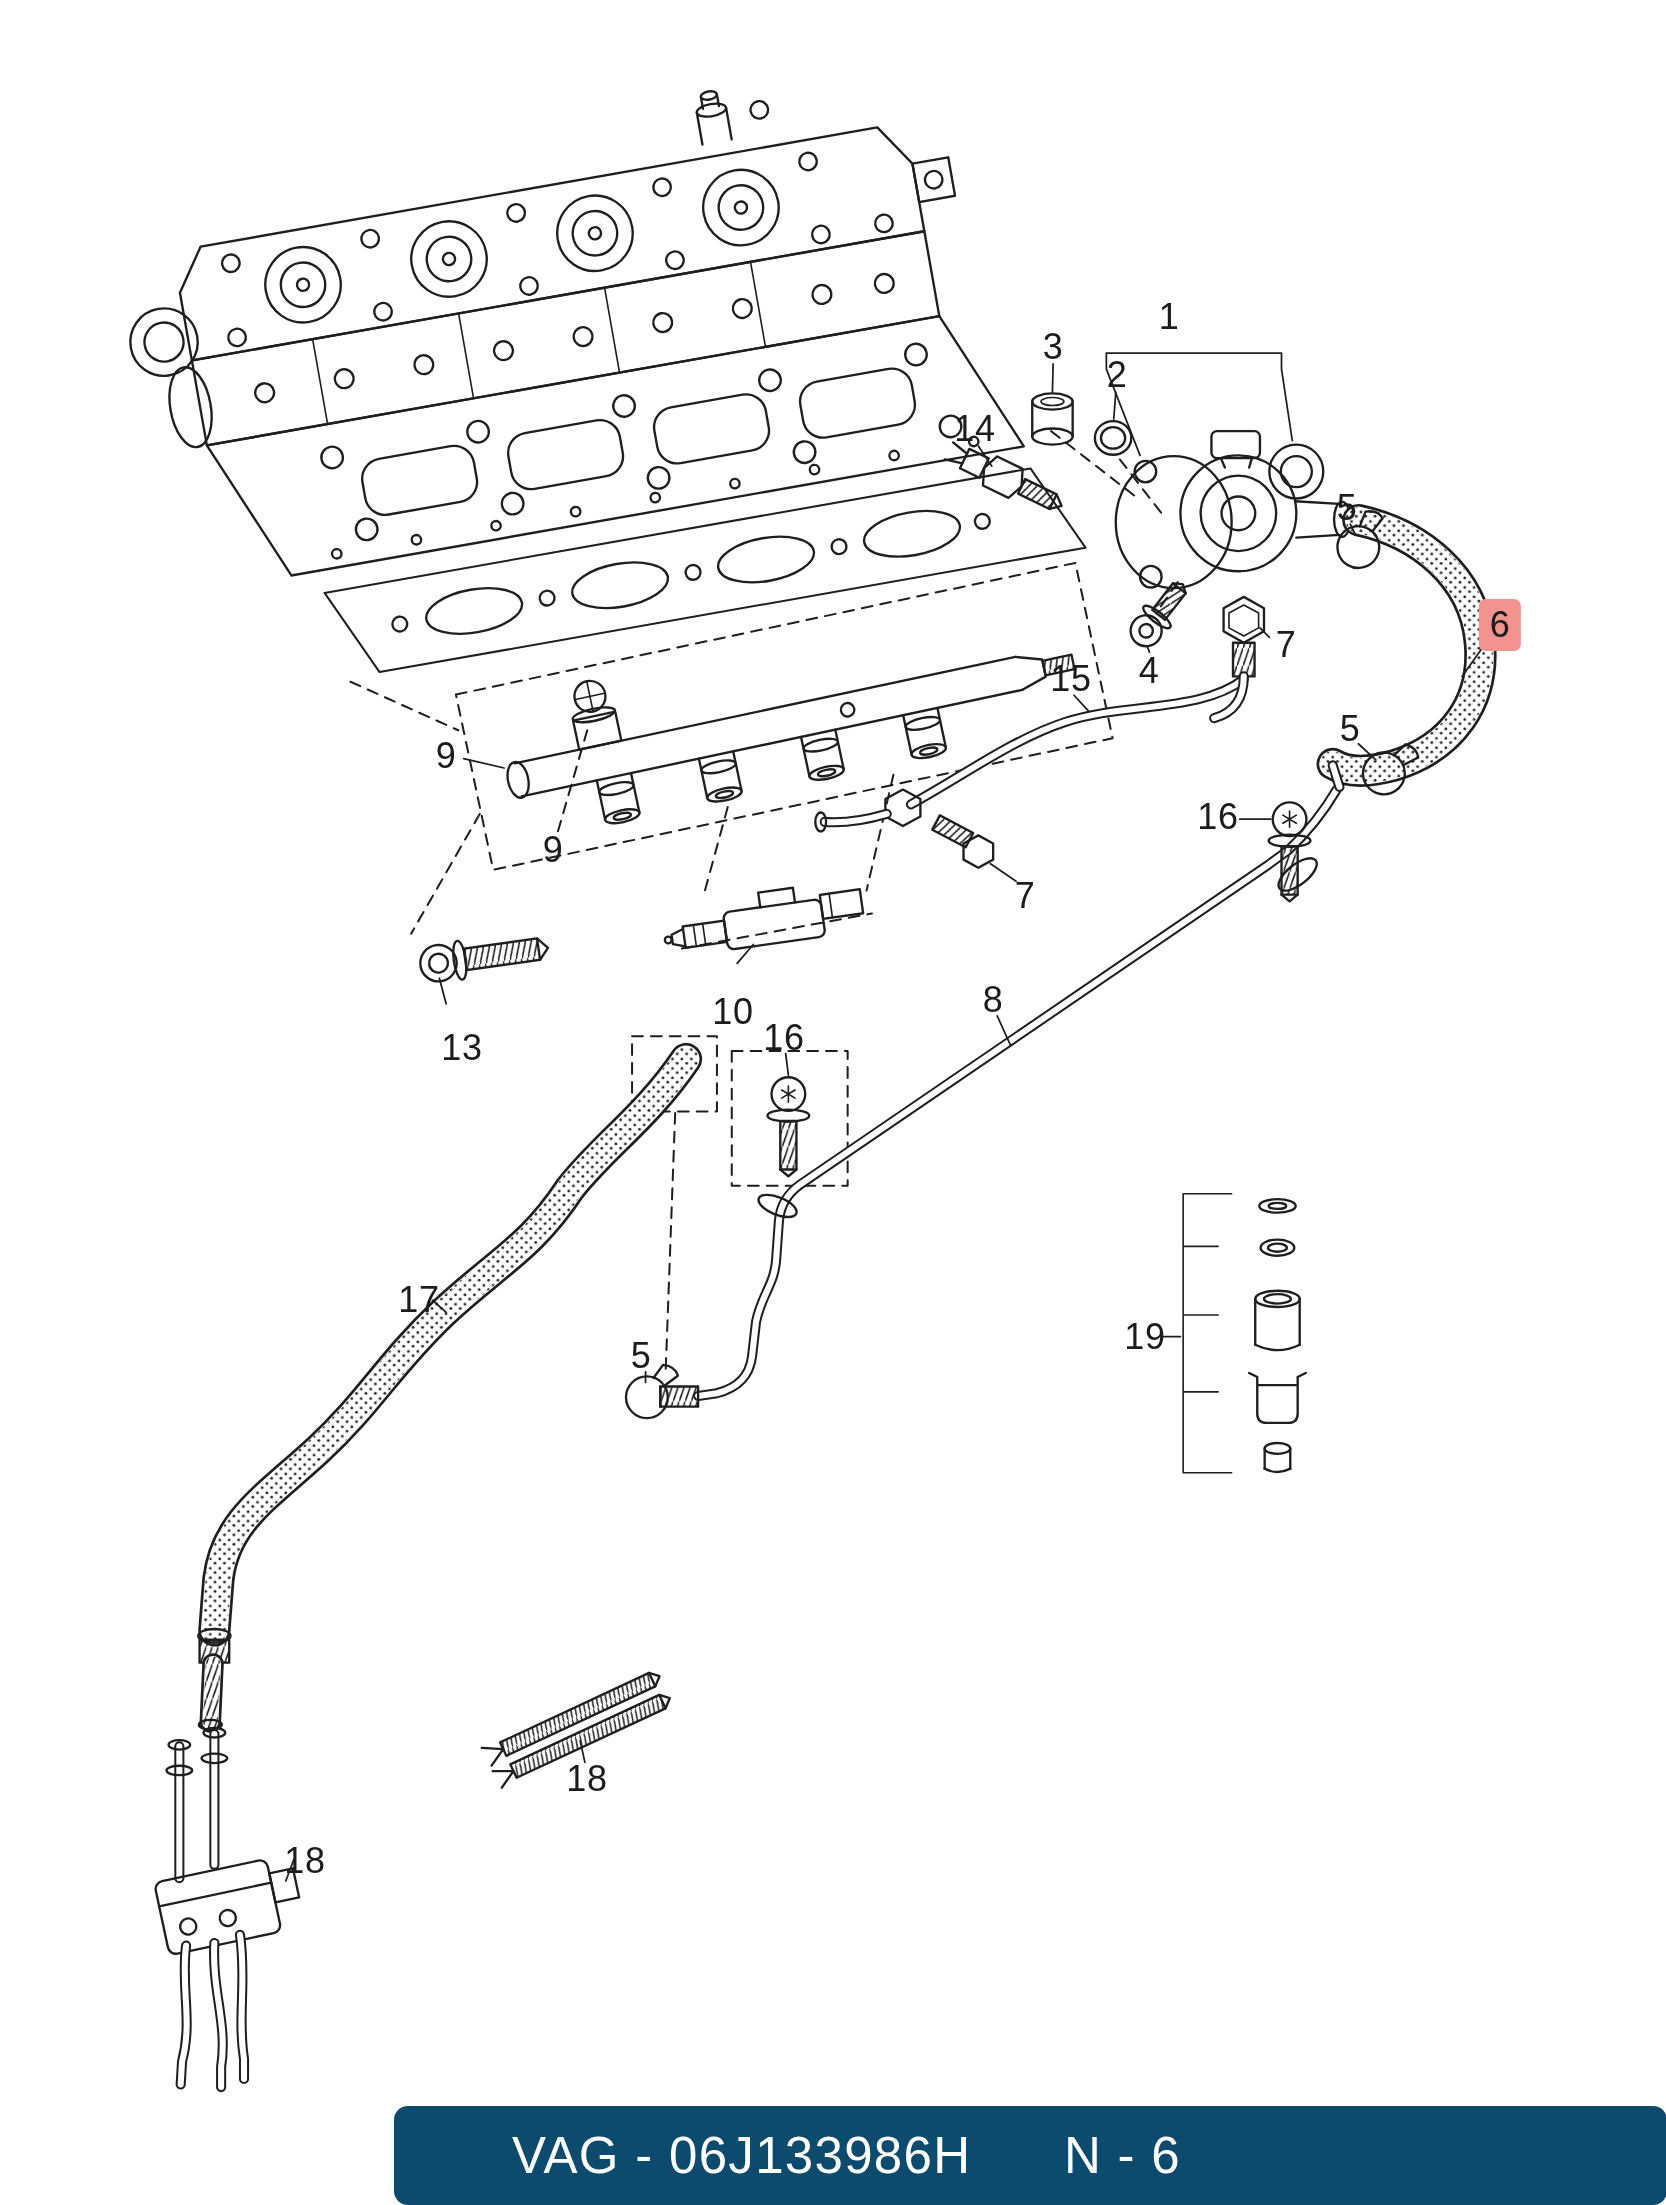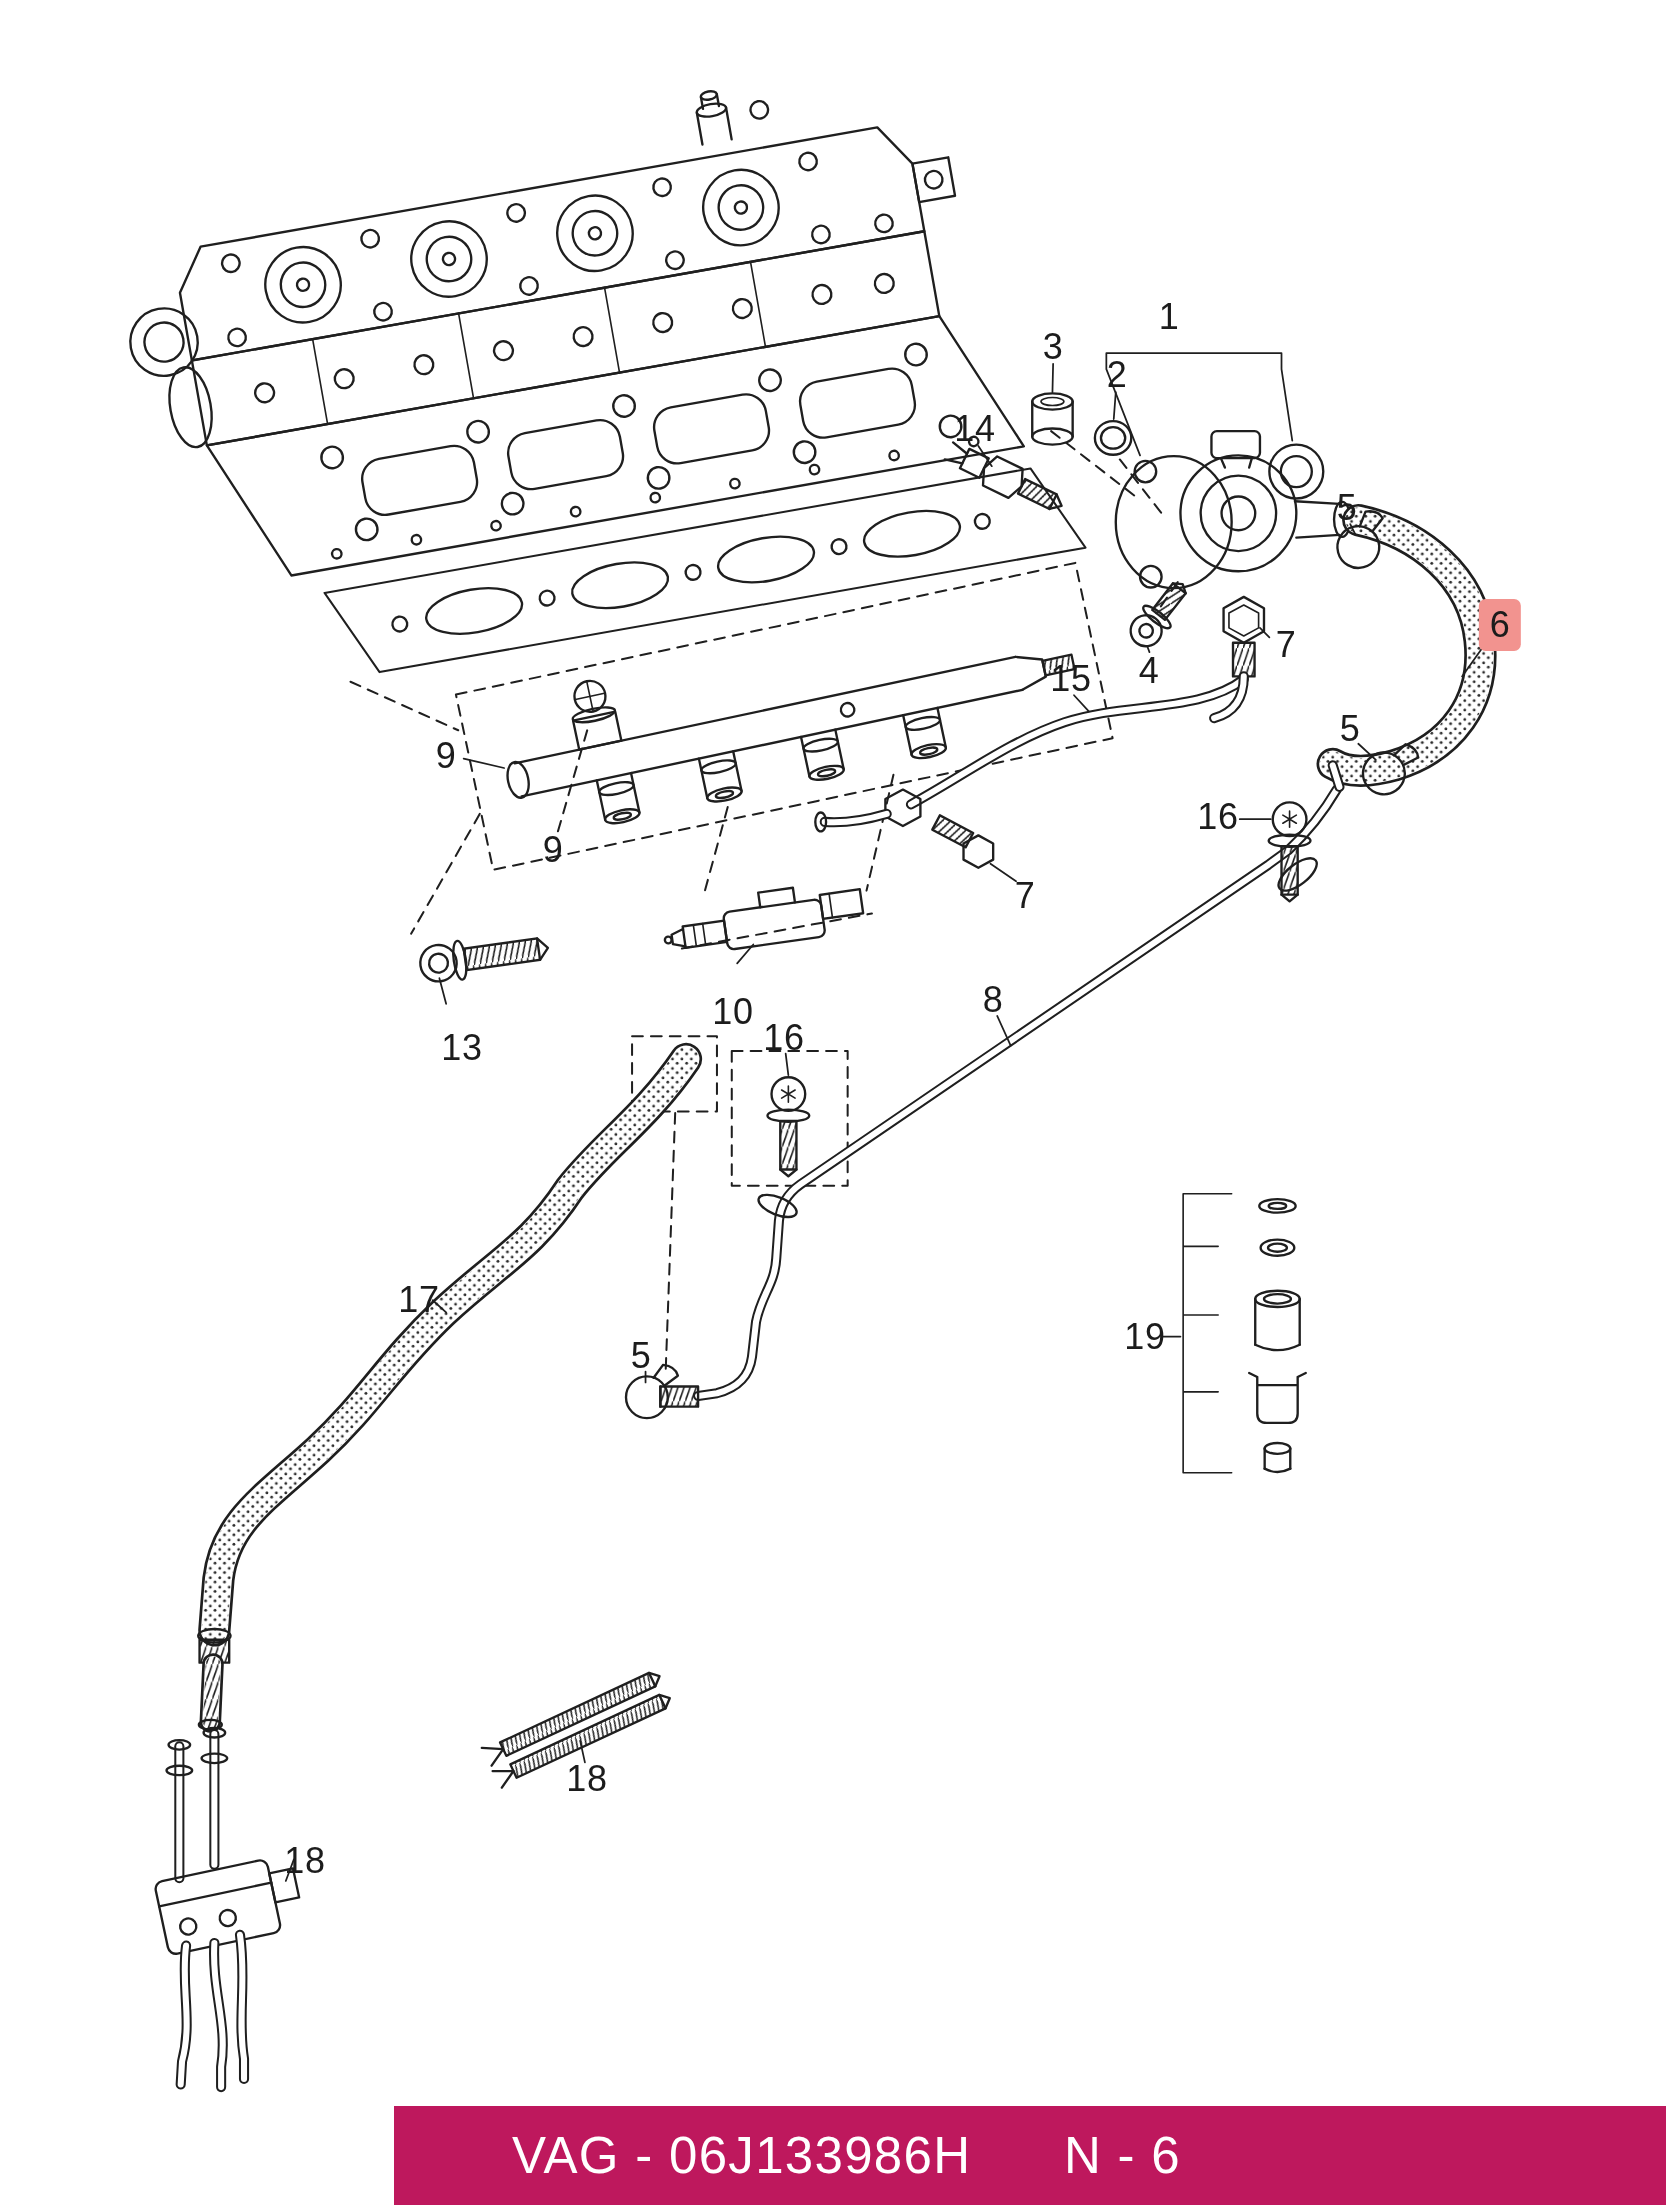--- a/index.html
+++ b/index.html
@@ -417,19 +417,19 @@
       <div class="callout" style="left: 993px; top: 1000px;">8</div>
       <div class="callout" style="left: 462px; top: 1021px; margin-top: 27px;">13</div>
       <div class="callout" style="left: 784px; top: 1038px;">16</div>
       <div class="callout" style="left: 419px; top: 1286px; margin-top: 14px;">17</div>
       <div class="callout" style="left: 1145px; top: 1337px;">19</div>
       <div class="callout" style="left: 641px; top: 1356px;">5</div>
       <div class="callout" style="left: 587px; top: 1779px;">18</div>
       <div class="callout" style="left: 305px; top: 1861px;">18</div>
     </div>
 
-<div class="footer-bar" style="background: #be185d; color: rgb(255, 255, 255);">
+<div class="footer-bar" style="background: #0c4a6e; color: rgb(255, 255, 255); border-radius: 14px;">
   <span class="footer-text footer-code">VAG - 06J133986H</span>
   <span class="footer-text footer-page">N - 6</span>
 </div>
 
 </div>
 
 
 </body></html>

